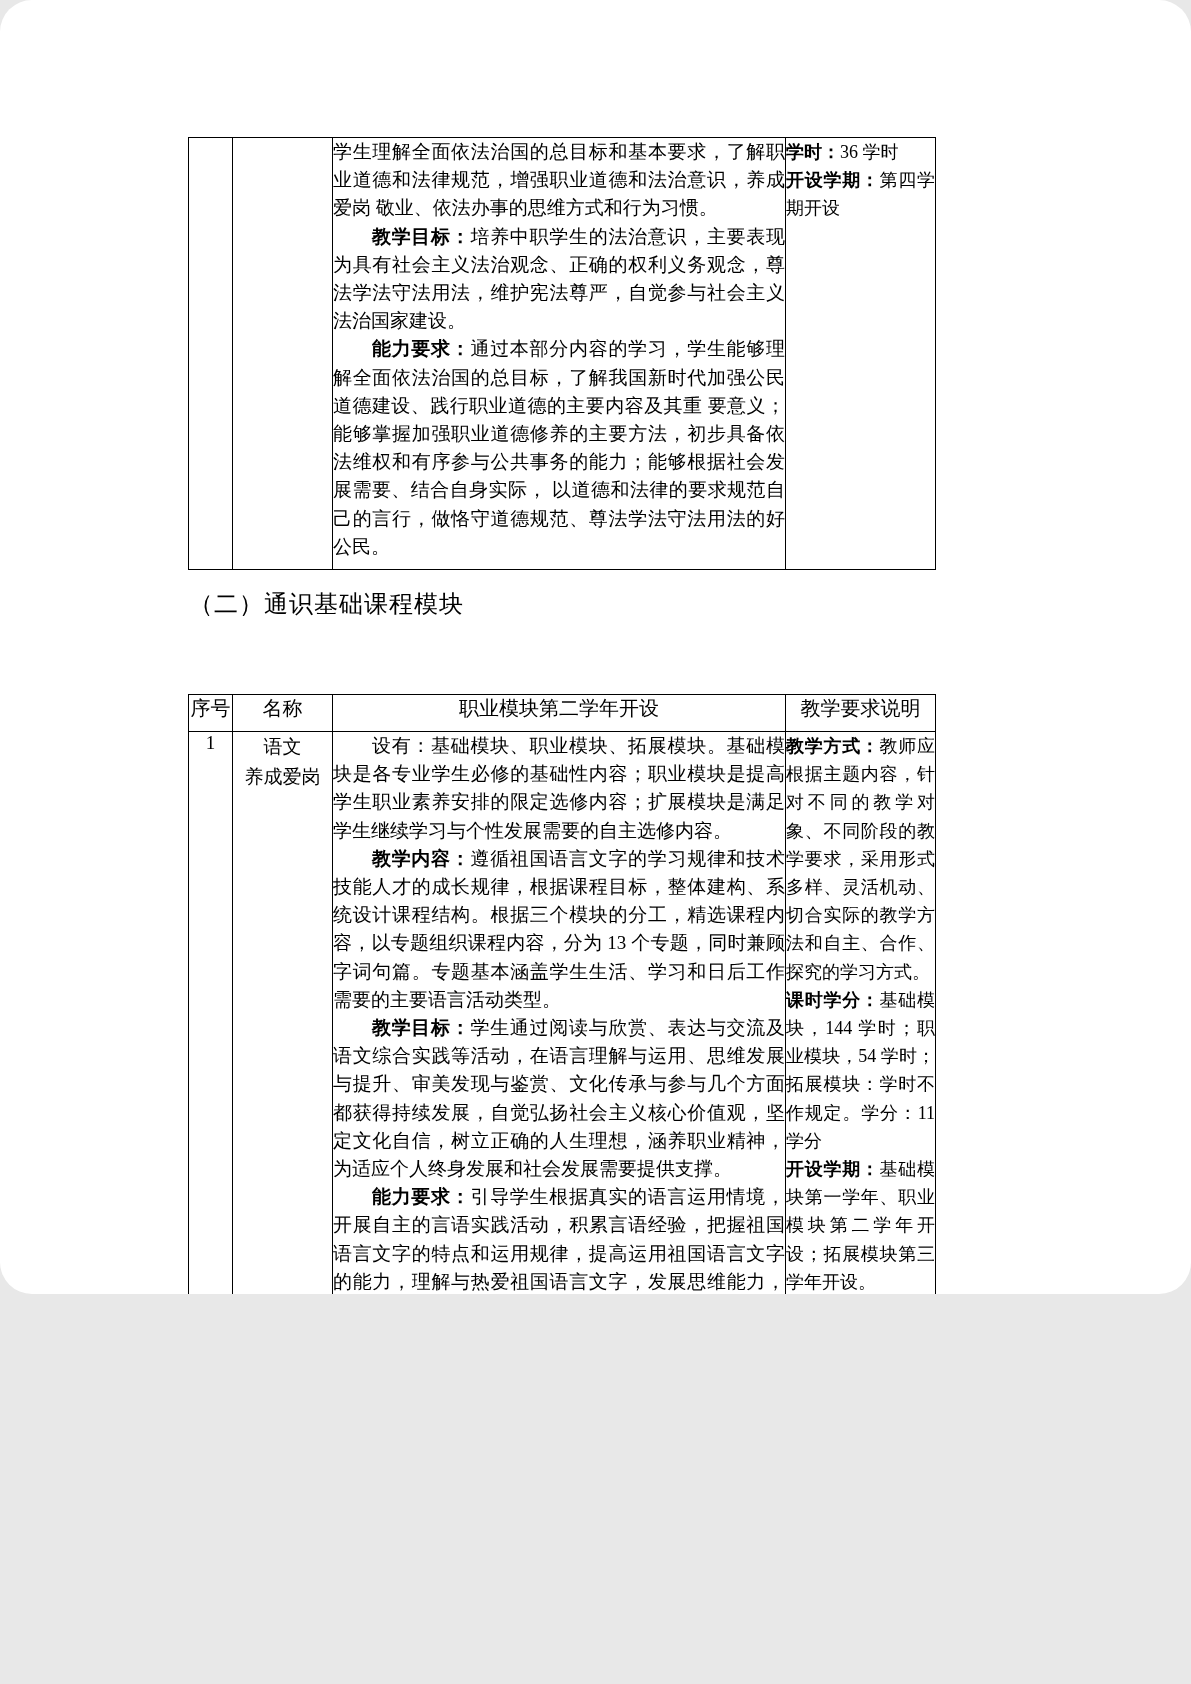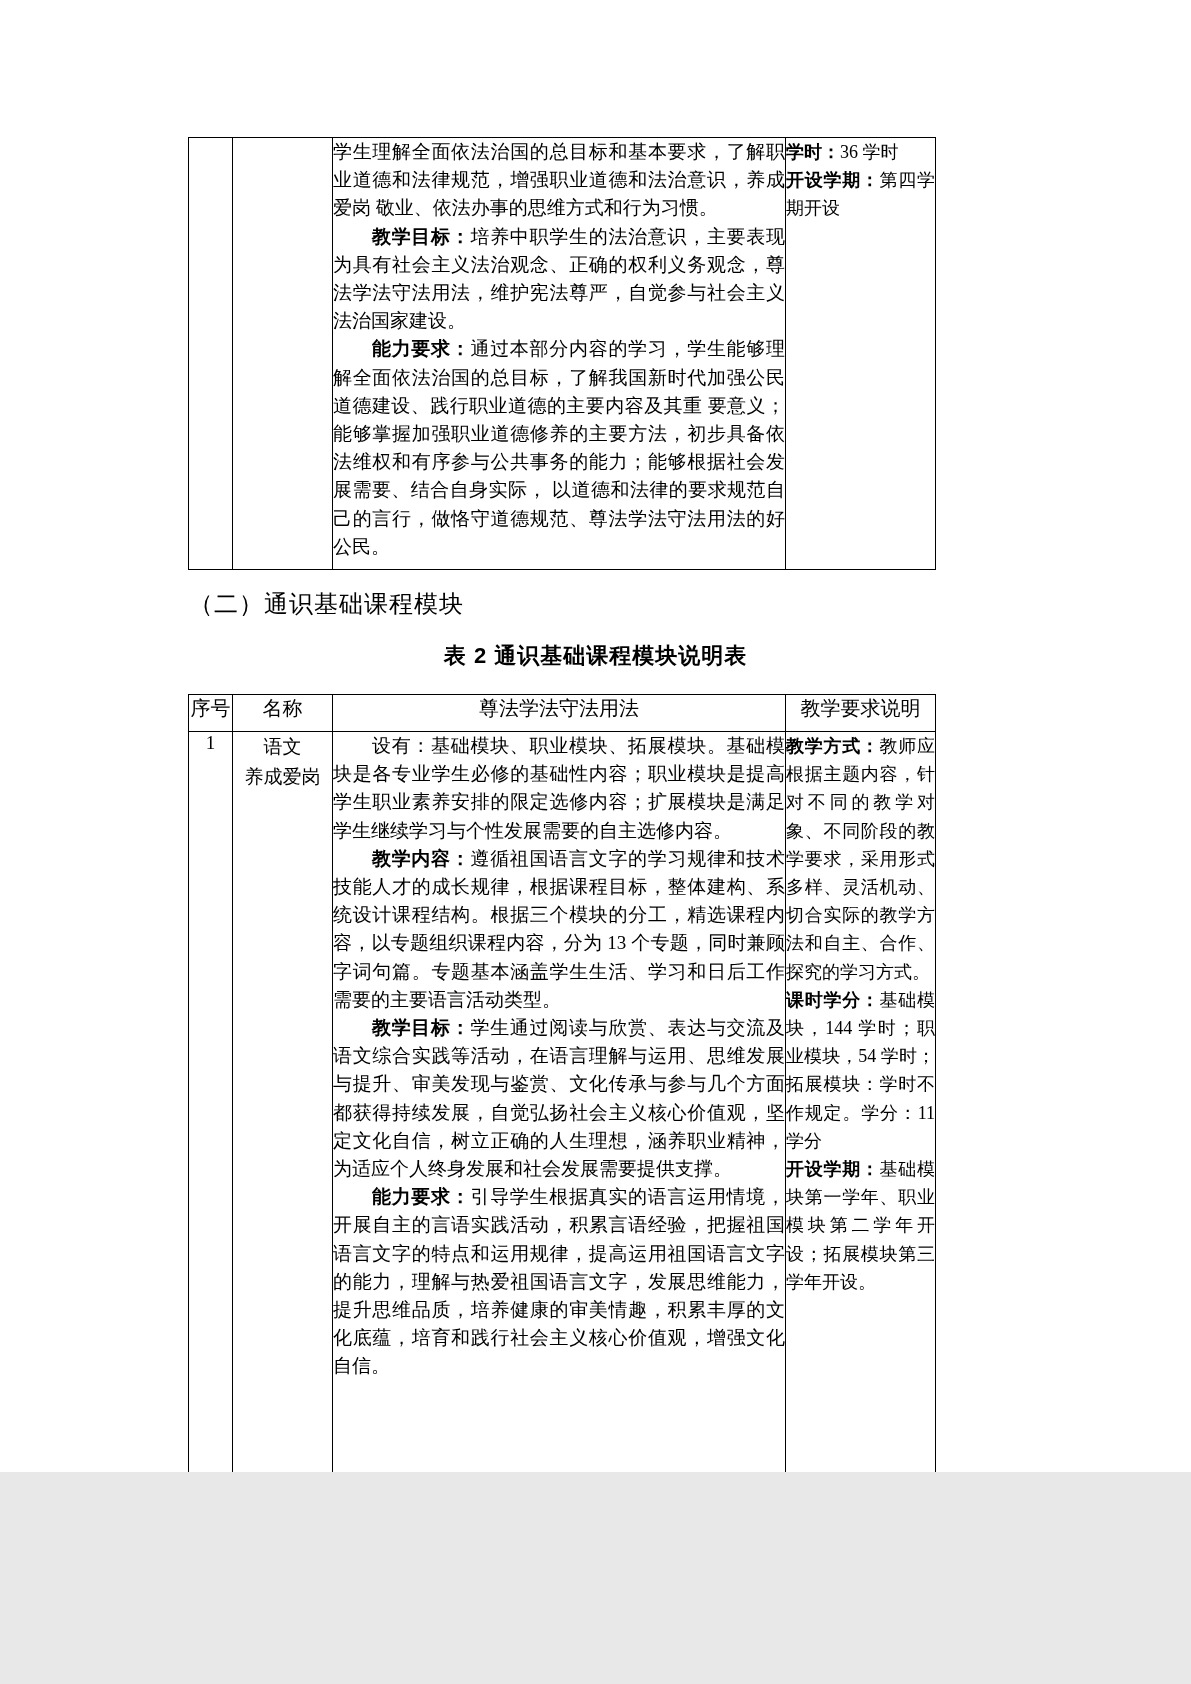--- a/index.html
+++ b/index.html
@@ -1,20 +1,21 @@
 <!DOCTYPE html>
 <html><head>
 <meta charset="utf-8">
 <style>
   html,body { margin:0; padding:0; background:#e8e8e8; }
   .page {
-    position:relative; width:1191px; height:1472px; margin:0 auto;
+    position:relative; width:1191px; height:1294px; margin:0 auto;
     background:#ffffff; color:#000;
     font-family:"Liberation Serif","DejaVu Serif",serif;
     overflow:hidden;
+    border-radius:32px;
   }
   table.tbl { border-collapse:collapse; table-layout:fixed; }
   table.tbl td { border:1.5px solid #000; vertical-align:top; padding:0; overflow:hidden; }
 
   
   .top-table { position:absolute; left:188px; top:137px; width:747px; }
   .top-table td { height:431px; }
 
   
   .content-cell { padding:5px 10px 4px 9px; font-size:19px; line-height:28.2px; text-align:justify; }
@@ -77,34 +78,33 @@
       <td class="req-cell">
         <p class="para"><span class="lbl">学时：</span><span>36 学时</span></p>
         <p class="para"><span class="lbl">开设学期：</span><span>第四学期开设</span></p>
       </td>
     </tr>
   </tbody>
     </table>
 
   <div class="section-heading">（二）通识基础课程模块</div>
 
-  <div class="table-caption">表 2 通识基础课程模块说明表</div>
 
   <table class="tbl main-table">
     <colgroup>
         <col style="width:44px">
         <col style="width:100px">
         <col style="width:453px">
         <col style="width:150px">
       </colgroup>
     <tbody>
         <tr class="head-row">
       <td>序号</td>
       <td>名称</td>
-      <td>尊法学法守法用法</td>
+      <td>职业模块第二学年开设</td>
       <td>教学要求说明</td>
     </tr>
 
     <tr class="row1">
       <td class="no-cell">1</td>
       <td class="name-cell">
         <div>语文</div>
         <div>养成爱岗</div>
       </td>
       <td class="content-cell pad-top">

